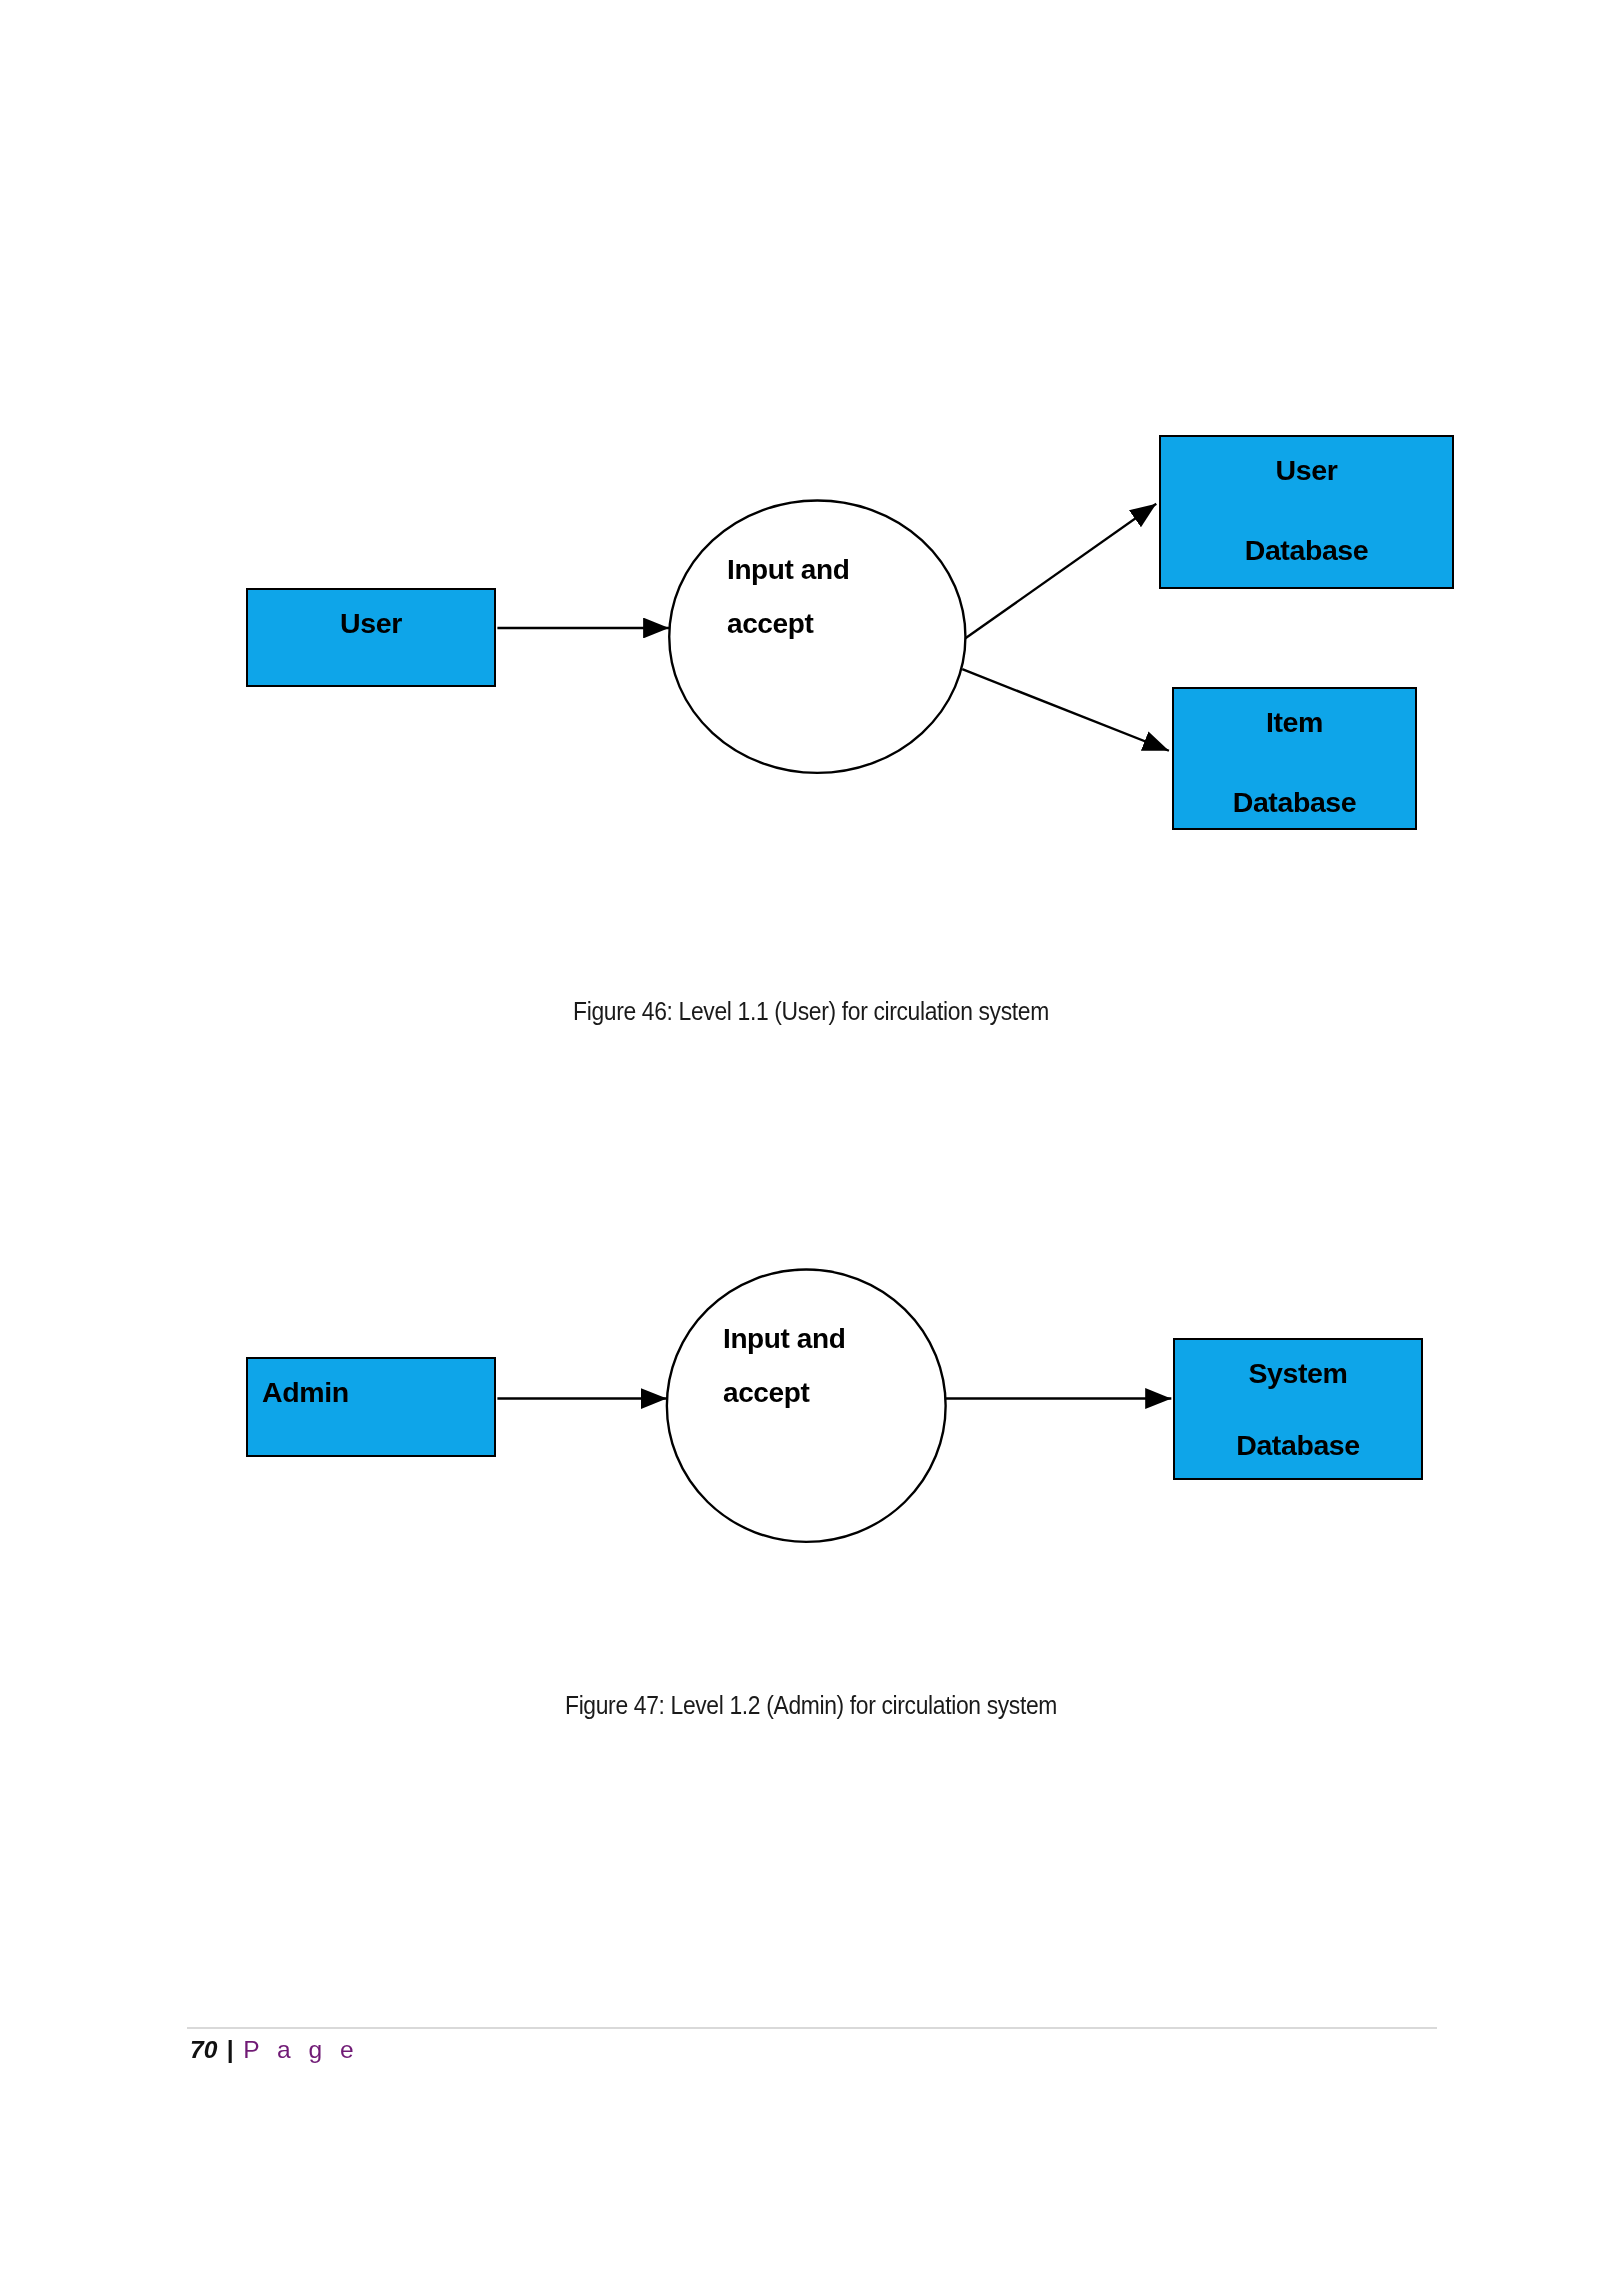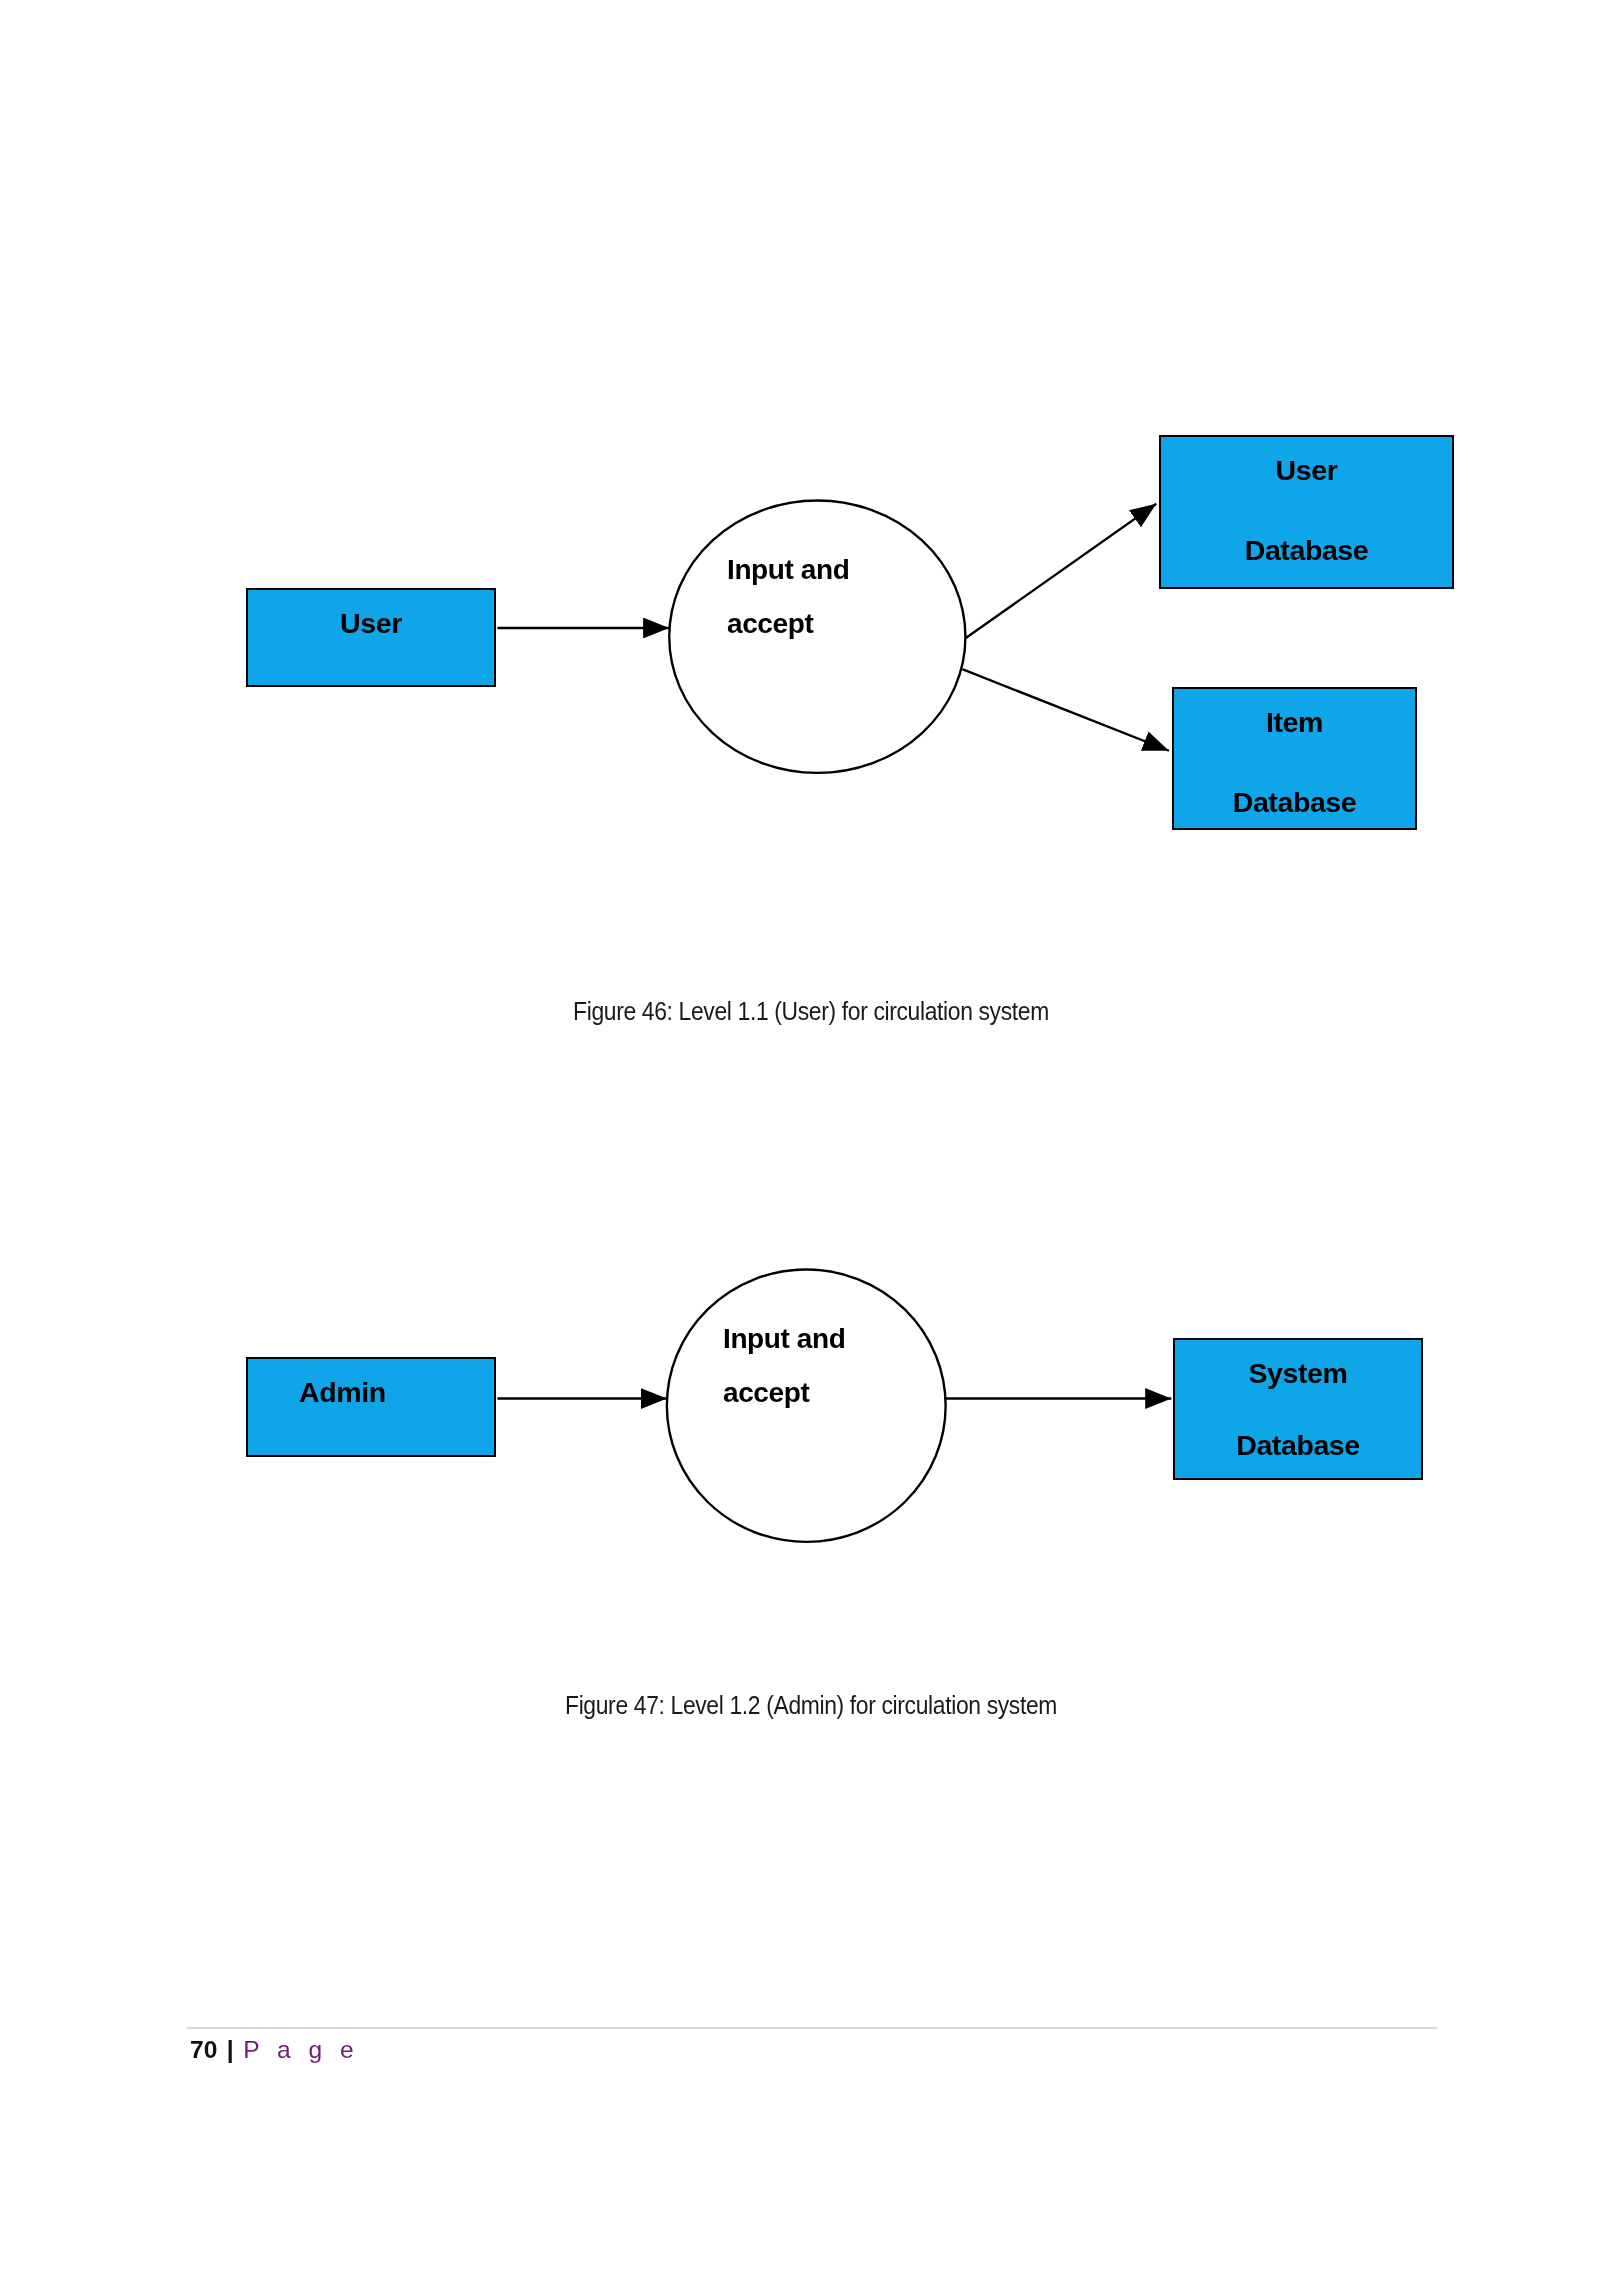--- a/index.html
+++ b/index.html
@@ -36,22 +36,21 @@
   .box .line {
     line-height: 40px;
     font-size: 28.5px;
     font-weight: bold;
     letter-spacing: -0.4px;
     text-align: center;
     white-space: nowrap;
   }
   .box .line.left {
     text-align: left;
-    padding-left: 38px;
-    margin-left: 13px;
+    padding-left: 14px;
   }
   .ellipse-label {
     position: absolute;
     font-size: 28px;
     font-weight: bold;
     letter-spacing: -0.4px;
     line-height: 54px;
     white-space: nowrap;
   }
   .caption {
@@ -79,20 +78,21 @@
     position: absolute;
     left: 190px;
     top: 2033px;
     font-size: 24.6px;
     line-height: 33px;
     white-space: nowrap;
   }
   .footer-text .num {
     font-weight: bold;
     color: #111111;
+    font-style: italic;
   }
   .footer-text .sep {
     font-weight: bold;
     color: #111111;
     margin: 0 9.5px;
   }
   .footer-text .pg {
     color: #701a75;
     letter-spacing: 5.5px;
   }

